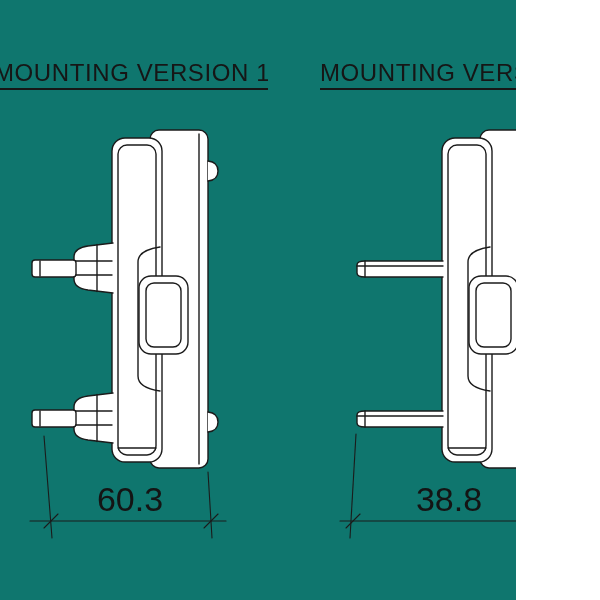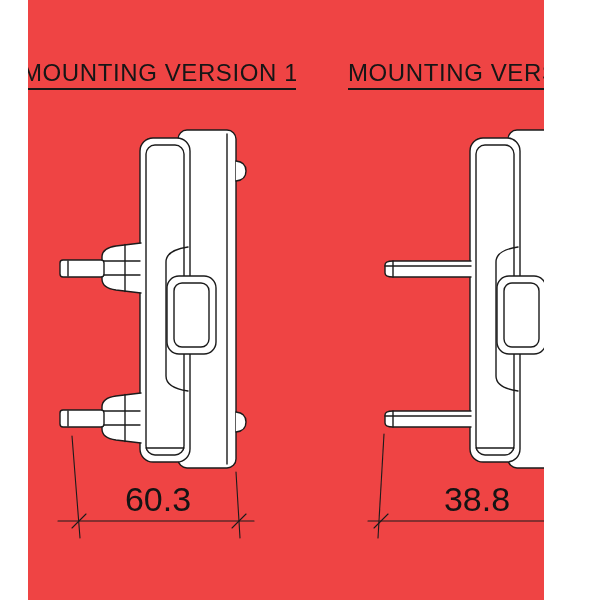--- a/index.html
+++ b/index.html
@@ -4,24 +4,23 @@
 <style>
   html, body {
     margin: 0;
     padding: 0;
     background: #ffffff;
   }
   #stage {
     position: relative;
     width: 516px;
     height: 600px;
-    background: #ef4444;
+    background: #0f766e;
     overflow: hidden;
     font-family: "Liberation Sans", sans-serif;
-    margin-left: 28px;
   }
   .panel-title {
     position: absolute;
     top: 58px;
     height: 30px;
     line-height: 30px;
     text-align: center;
     font-size: 24px;
     font-weight: 400;
     letter-spacing: 0.6px;

